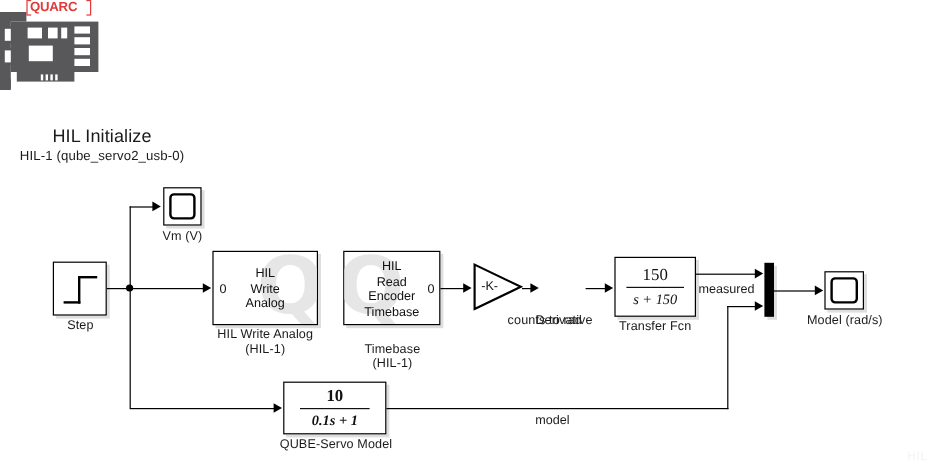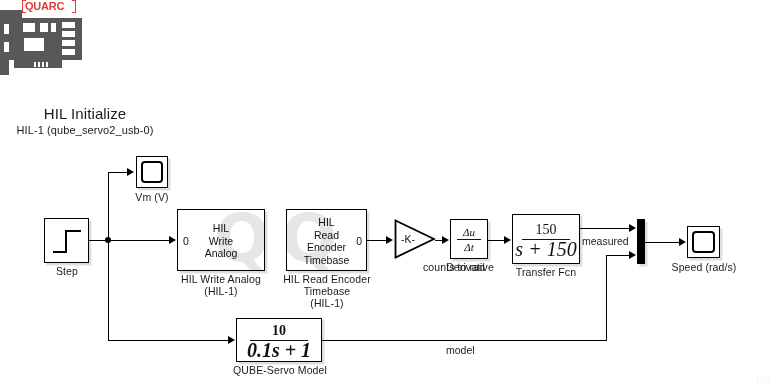--- a/index.html
+++ b/index.html
@@ -92,21 +92,21 @@
   }
 
   
   .frac{
     position:absolute;left:0;right:0;
     text-align:center;
     font-family:"Liberation Serif", serif;
     color:#111;
   }
   .frac .num{font-size:14px;line-height:15px;padding-bottom:1px;}
-  .frac .den{font-size:20px;line-height:15px;padding-top:1px;}
+  .frac .den{font-size:12px;line-height:15px;padding-top:1px;}
   .frac .bar{height:1.3px;background:#111;margin:1px auto;}
   .it{font-style:italic;}
 
   
   .dfrac{
     position:absolute;left:0;right:0;text-align:center;
     font-family:"Liberation Serif", serif;color:#111;
   }
   .dfrac .num{font-size:11px;line-height:12px;font-style:italic;}
   .dfrac .den{font-size:11px;line-height:12px;font-style:italic;}
@@ -189,56 +189,48 @@
   <div class="blk-label" style="left:166px;top:285px;width:110px;">(HIL-1)</div>
 
   <div class="blk hilblk" id="hil-read-encoder" style="left:286px;top:209px;width:81px;height:62px;">
     <div class="qmark" style="left:-6px;top:-4px;font-size:66px;">Q</div>
     <div class="hil-text" style="top:6px;">HIL
 Read
 Encoder
 Timebase</div>
     <div class="port-num" style="right:4px;top:25px;">0</div>
   </div>
-  <div class="blk-label" style="left:272px;top:273px;width:110px;">HIL Read Encoder</div>
   <div class="blk-label" style="left:272px;top:285px;width:110px;">Timebase</div>
   <div class="blk-label" style="left:272px;top:297px;width:110px;">(HIL-1)</div>
 
   <div class="tri-wrap" style="left:394px;top:219px;width:42px;height:40px;">
     <svg width="42" height="40" viewBox="0 0 42 40">
       <polygon points="1.5,1.5 40,20 1.5,38.5" fill="#ffffff" stroke="#000000" stroke-width="1.8"></polygon>
     </svg>
     <div class="tri-label" style="left:7px;top:14px;">-K-</div>
   </div>
   <div class="blk-label" style="left:382px;top:261px;width:72px;margin-left:36px;">counts to rad</div>
 
-  <div class="blk" id="derivative-block" style="left:450px;top:219px;width:38px;height:40px;">
-    <div class="dfrac" style="top:6px;">
-      <div class="num">Δu</div>
-      <div class="bar"></div>
-      <div class="den">Δt</div>
-    </div>
-  </div>
   <div class="blk-label" style="left:435px;top:261px;width:70px;">Derivative</div>
 
   <div class="blk" id="transfer-fcn-block" style="left:512px;top:214px;width:68px;height:50px;">
     <div class="frac" style="top:7px;">
       <div class="num">150</div>
       <div class="bar" style="width:48px;"></div>
       <div class="den it">s + 150</div>
     </div>
   </div>
   <div class="blk-label" style="left:511px;top:266px;width:70px;">Transfer Fcn</div>
 
   <div id="mux" style="left:637px;top:219px;width:8px;height:45px;"></div>
 
   <div class="blk" id="scope-speed" style="left:687px;top:226px;width:33px;height:32px;">
     <div class="scope-outer"></div>
   </div>
-  <div class="blk-label" style="left:669px;top:261px;width:70px;">Speed (rad/s)</div>
+  <div class="blk-label" style="left:669px;top:261px;width:70px;">Model (rad/s)</div>
 
   <div class="blk" id="qube-servo-model" style="left:236px;top:318px;width:86px;height:44px;">
     <div class="frac" style="top:4px;font-weight:bold;">
       <div class="num">10</div>
       <div class="bar" style="width:58px;"></div>
       <div class="den it">0.1s + 1</div>
     </div>
   </div>
   <div class="blk-label" style="left:226px;top:364px;width:108px;">QUBE-Servo Model</div>
 

